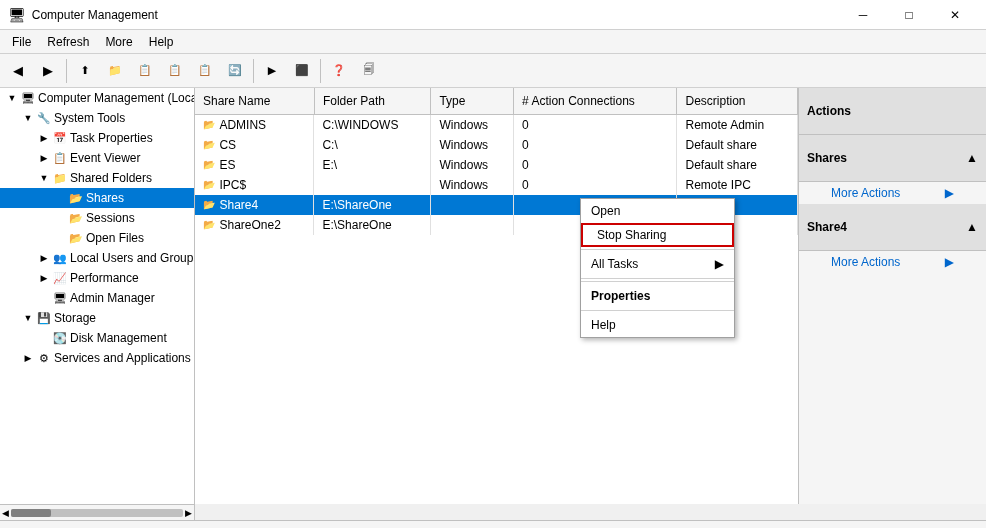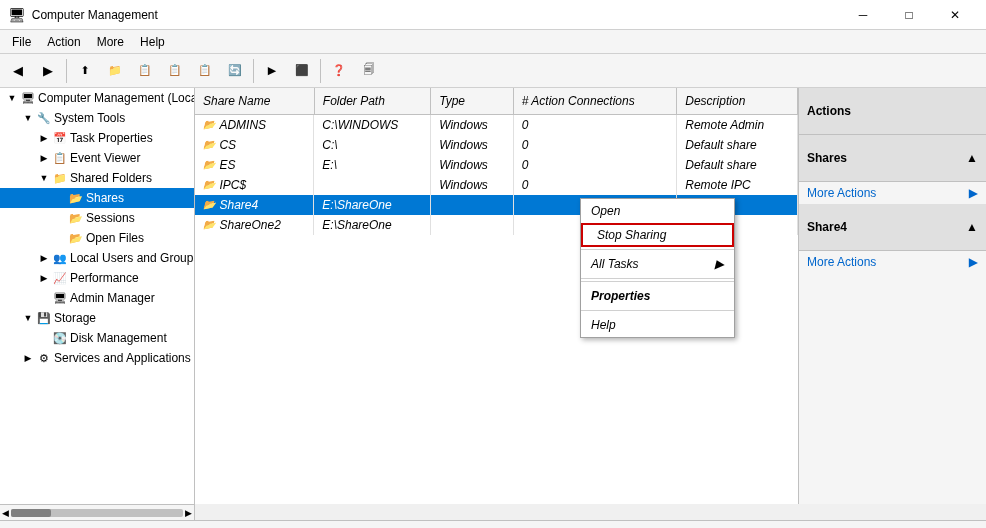--- a/index.html
+++ b/index.html
@@ -109,21 +109,20 @@
       font-size: 11px;
       margin-right: 2px;
     }
     .tree-label { font-size: 12px; }
     
     #right-panel {
       flex: 1;
       background: #ffffff;
       overflow: hidden;
       position: relative;
-      font-style: italic;
     }
     
     #share-table {
       width: 100%;
       border-collapse: collapse;
     }
     #share-table th {
       background: #f5f5f5;
       border-bottom: 1px solid #c0c0c0;
       border-right: 1px solid #c0c0c0;
@@ -154,21 +153,21 @@
       padding: 16px 8px;
       font-weight: bold;
       font-size: 12px;
       display: flex;
       align-items: center;
       justify-content: space-between;
       border-bottom: 1px solid #c0c0c0;
       cursor: pointer;
     }
     .actions-link {
-      padding: 4px 8px;
+      padding: 4px 32px;
       font-size: 12px;
       color: #0066cc;
       cursor: pointer;
       display: flex;
       align-items: center;
       justify-content: space-between;
       gap: 12px;
     }
     
     #context-menu {
@@ -233,21 +232,21 @@
   <div id="title-text">Computer Management</div>
   <div id="title-controls">
     <div class="title-btn">─</div>
     <div class="title-btn">□</div>
     <div class="title-btn close">✕</div>
   </div>
 </div>
 
 <div id="menu-bar">
   <div class="menu-item">File</div>
-  <div class="menu-item">Action</div>
+  <div class="menu-item">Refresh</div>
   <div class="menu-item">More</div>
   <div class="menu-item">Help</div>
 </div>
 
 <div id="toolbar">
   <div class="toolbar-btn">◀</div>
   <div class="toolbar-btn">▶</div>
   <div class="toolbar-sep"></div>
   <div class="toolbar-btn" style="font-size:11px;">⬆</div>
   <div class="toolbar-btn" style="font-size:11px;">📁</div>

